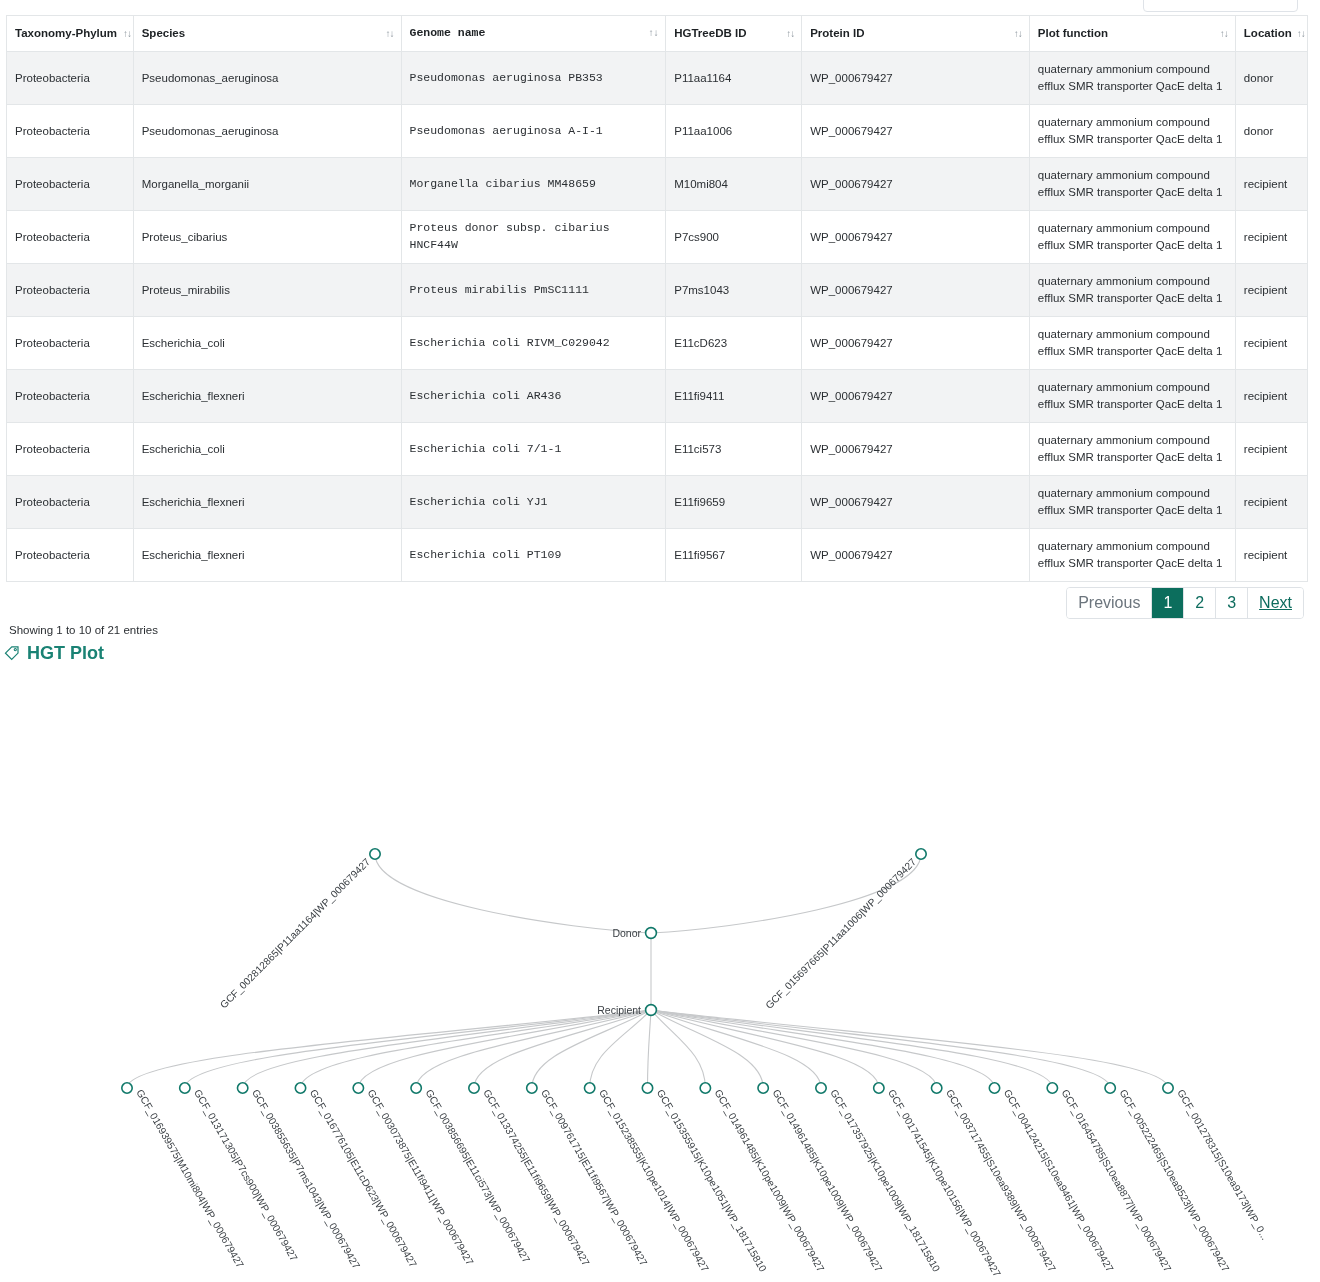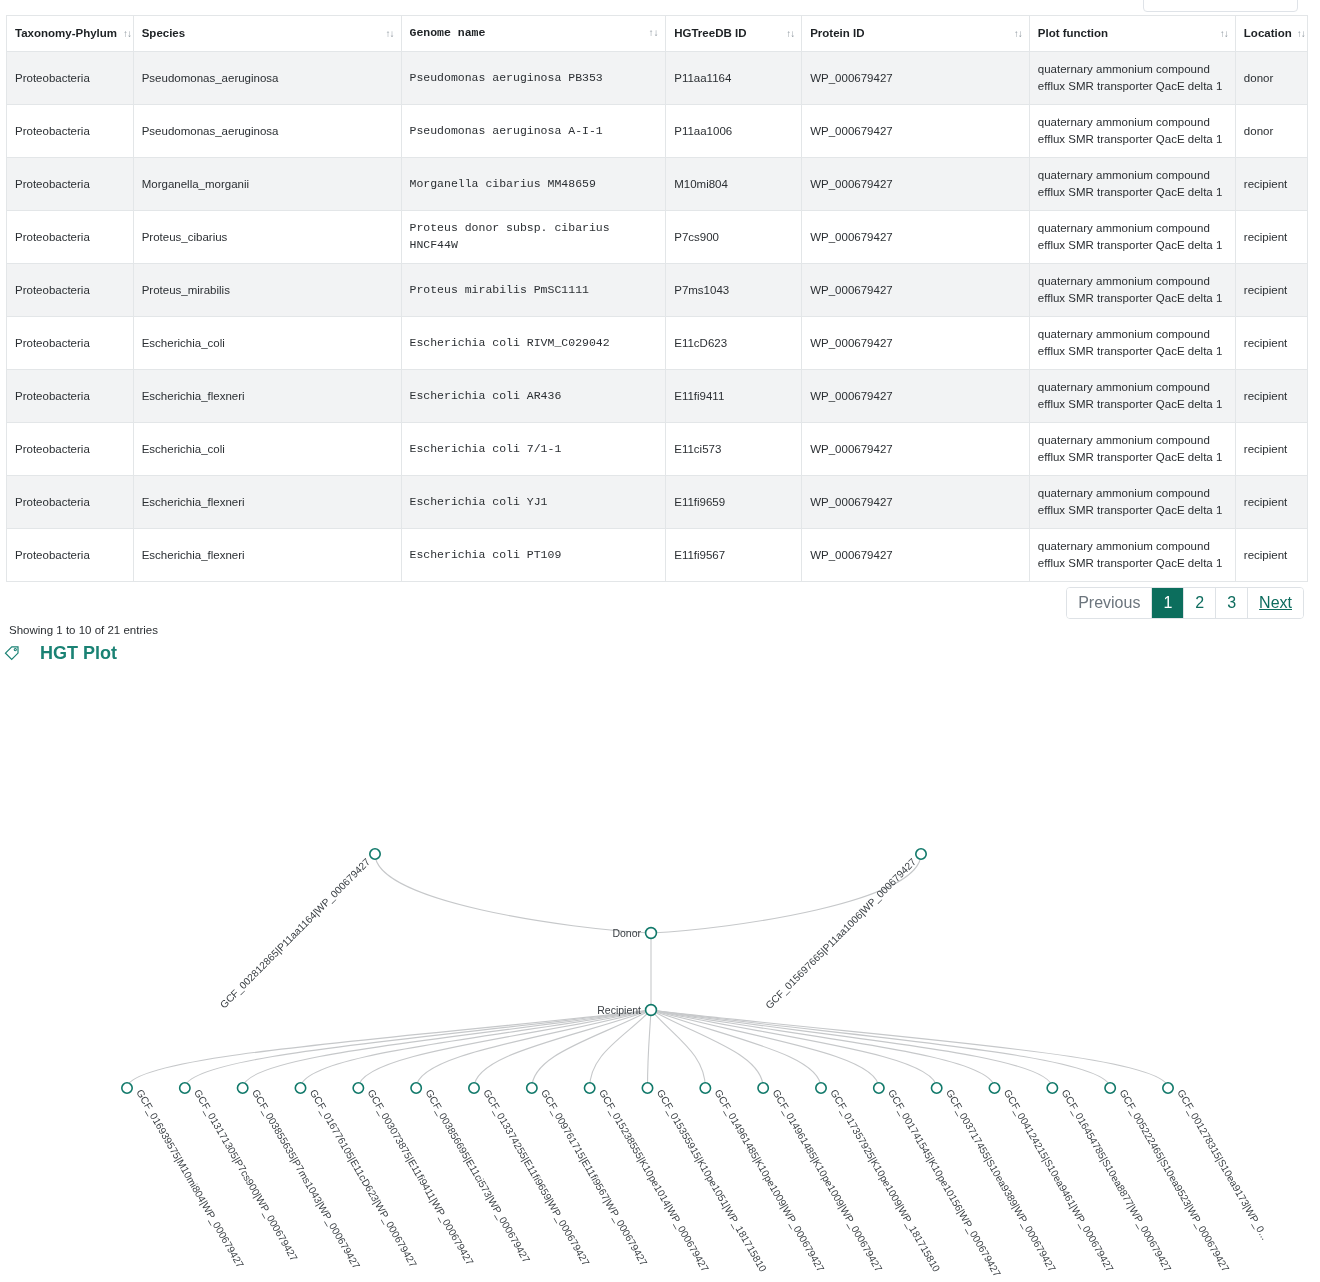--- a/index.html
+++ b/index.html
@@ -86,21 +86,21 @@
   }
   .pg-btn:last-child { border-right: none; text-decoration: underline; }
   .pg-btn.active { background: #0c6e5d; color: #fff; font-weight: normal; }
   .pg-btn.prev { color: #6c757d; }
   .pg-btn.next { color: #0d6c5e; }
 
   
   .plot-heading {
     position: absolute; left: 4px; top: 643px;
     font-size: 18px; font-weight: bold; color: #1a8274;
-    display: flex; align-items: center; gap: 19px;
+    display: flex; align-items: center; gap: 6px;
   }
   .tag-icon { display: inline-block; width: 17px; height: 17px; color: #1a8274; }
 
   
   .plot-svg { position: absolute; left: 0; top: 670px; width: 1320px; height: 612px; }
   .lbl {
     font-family: "Liberation Sans", sans-serif;
     font-size: 10.2px;
     fill: #3b4045;
   }

